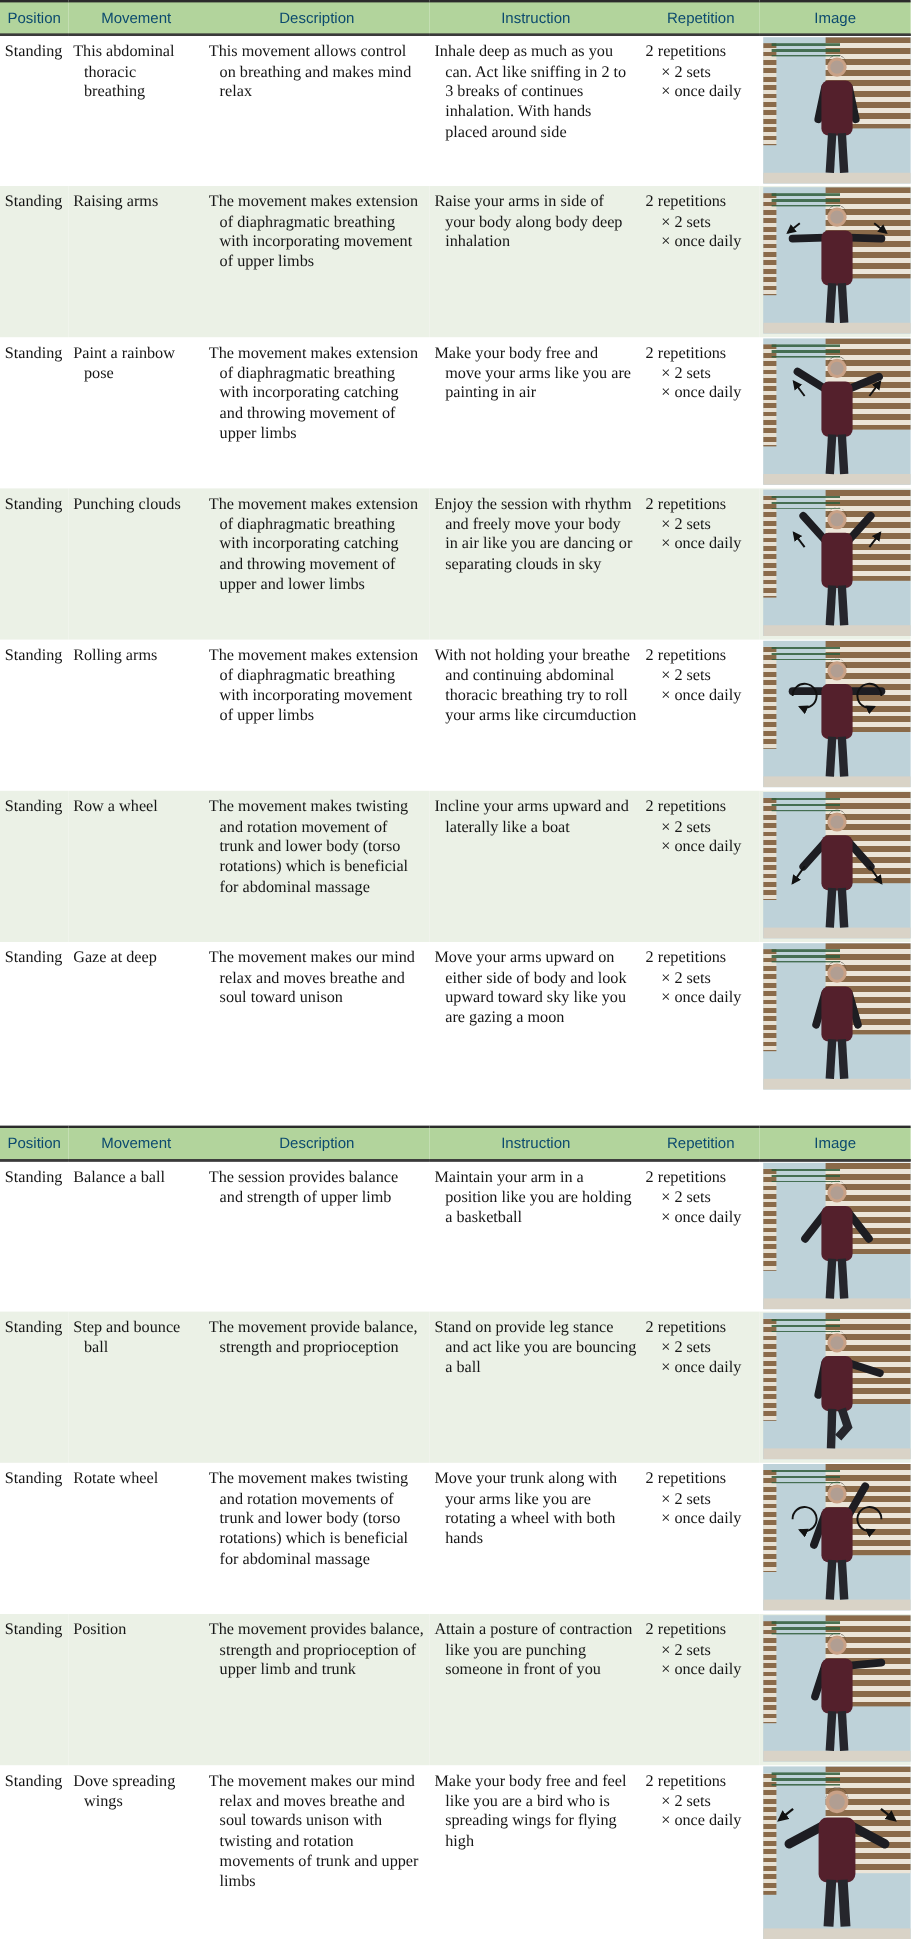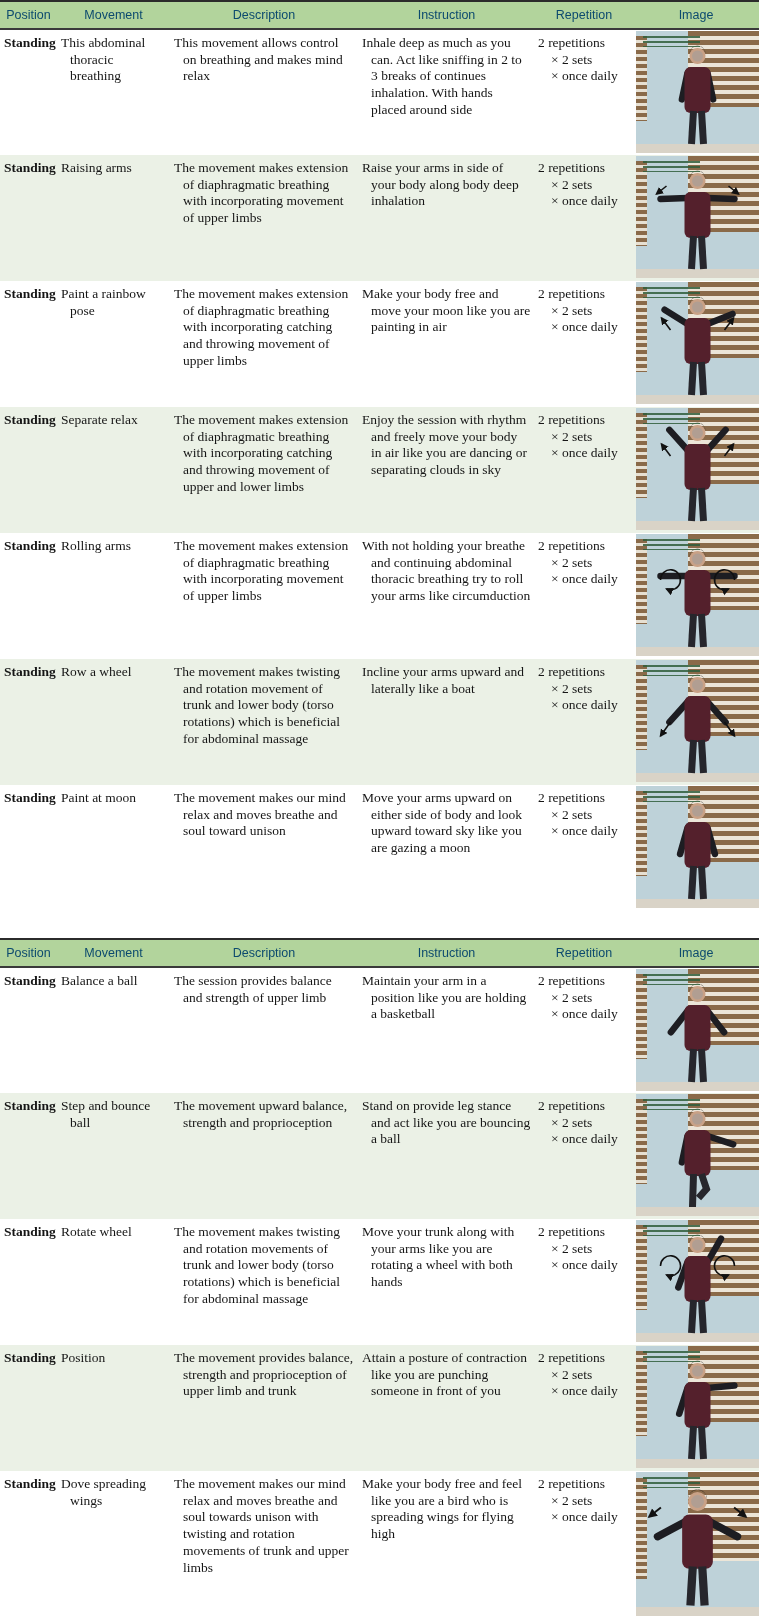--- a/index.html
+++ b/index.html
@@ -11,21 +11,21 @@
     background:#b2d49c;
     font-family:"Liberation Sans",sans-serif;
     font-weight:normal;font-size:12.5px;color:#0c4a6e;
     padding:6px 2px;text-align:center;
     border-bottom:2px solid #3a3a3a;
   }
   col.c-pos{width:57px}col.c-mov{width:113px}col.c-desc{width:188px}
   col.c-ins{width:177px}col.c-rep{width:98px}col.c-img{width:126px}
   td{vertical-align:top;font-size:13.5px;line-height:1.24;padding:5px 4px 4px 4px;}
   tr.alt{background:#ebf1e6;}
-  td.pos{padding-left:4px;font-weight:bold;}
+  td.pos{padding-left:4px;}
   td.hang{padding-left:13px;text-indent:-9px;}
   td.rep{white-space:pre-line;padding-left:16px;text-indent:-13px;}
   td.imgc{padding:1px 0 1px 2px;}
   .t1 tbody tr{height:126px}
   .t2 tbody tr{height:126px}
   .t2 tbody tr:last-child{height:148px}
   .t2{margin-top:27px;}
   
   .scene{position:relative;width:123px;height:122px;overflow:hidden;background:#bed2d9;margin-left:auto;}
   .scene.tall{height:144px;}
@@ -126,21 +126,21 @@
                 <line x1="82" y1="30" x2="92" y2="38" stroke="#111" stroke-width="1.6" fill="none" marker-end="url(#ah)"></line>
               </svg>
               <div class="chip"></div>
             </div>
           </td>
         </tr>
         <tr>
           <td class="pos">Standing</td>
           <td class="hang">Paint a rainbow pose</td>
           <td class="hang">The movement makes extension of diaphragmatic breathing with incorporating catching and throwing movement of upper limbs</td>
-          <td class="hang">Make your body free and move your moon like you are painting in air</td>
+          <td class="hang">Make your body free and move your arms like you are painting in air</td>
           <td class="rep">2 repetitions
 × 2 sets
 × once daily</td>
           <td class="imgc">
             <div class="scene" title="Photo: man sweeping both arms upward as if painting a rainbow in the air">
               <div class="blinds"></div>
               <div class="blinds-left"></div>
               <div class="floor"></div>
               <svg viewBox="0 0 102 122" preserveAspectRatio="xMidYMax meet" aria-hidden="true">
                 <defs>
@@ -158,21 +158,21 @@
                 <circle cx="51" cy="25" r="5.5" fill="#9d9d9d" opacity="0.55"></circle>
                 <line x1="24" y1="48" x2="15" y2="36" stroke="#111" stroke-width="1.6" fill="none" marker-end="url(#ah)"></line>
                 <line x1="78" y1="48" x2="87" y2="36" stroke="#111" stroke-width="1.6" fill="none" marker-end="url(#ah)"></line>
               </svg>
               <div class="chip"></div>
             </div>
           </td>
         </tr>
         <tr class="alt">
           <td class="pos">Standing</td>
-          <td class="hang">Separate relax</td>
+          <td class="hang">Punching clouds</td>
           <td class="hang">The movement makes extension of diaphragmatic breathing with incorporating catching and throwing movement of upper and lower limbs</td>
           <td class="hang">Enjoy the session with rhythm and freely move your body in air like you are dancing or separating clouds in sky</td>
           <td class="rep">2 repetitions
 × 2 sets
 × once daily</td>
           <td class="imgc">
             <div class="scene" title="Photo: man with both arms raised high in a V separating clouds">
               <div class="blinds"></div>
               <div class="blinds-left"></div>
               <div class="floor"></div>
@@ -260,21 +260,21 @@
                 <circle cx="51" cy="25" r="5.5" fill="#9d9d9d" opacity="0.55"></circle>
                 <line x1="24" y1="62" x2="14" y2="76" stroke="#111" stroke-width="1.6" fill="none" marker-end="url(#ah)"></line>
                 <line x1="78" y1="62" x2="88" y2="76" stroke="#111" stroke-width="1.6" fill="none" marker-end="url(#ah)"></line>
               </svg>
               <div class="chip"></div>
             </div>
           </td>
         </tr>
         <tr>
           <td class="pos">Standing</td>
-          <td class="hang">Paint at moon</td>
+          <td class="hang">Gaze at deep</td>
           <td class="hang">The movement makes our mind relax and moves breathe and soul toward unison</td>
           <td class="hang">Move your arms upward on either side of body and look upward toward sky like you are gazing a moon</td>
           <td class="rep">2 repetitions
 × 2 sets
 × once daily</td>
           <td class="imgc">
             <div class="scene" title="Photo: man standing upright looking upward gazing at the moon">
               <div class="blinds"></div>
               <div class="blinds-left"></div>
               <div class="floor"></div>
@@ -348,21 +348,21 @@
                 <path d="M43 23 a8 8 0 0 1 16 0 l-1 -4 a8 8 0 0 0 -14 0 Z" fill="#2a2420"></path>
                 <circle cx="51" cy="25" r="5.5" fill="#9d9d9d" opacity="0.55"></circle>
               </svg>
               <div class="chip"></div>
             </div>
           </td>
         </tr>
         <tr class="alt">
           <td class="pos">Standing</td>
           <td class="hang">Step and bounce ball</td>
-          <td class="hang">The movement upward balance, strength and proprioception</td>
+          <td class="hang">The movement provide balance, strength and proprioception</td>
           <td class="hang">Stand on provide leg stance and act like you are bouncing a ball</td>
           <td class="rep">2 repetitions
 × 2 sets
 × once daily</td>
           <td class="imgc">
             <div class="scene" title="Photo: man on single leg stance with one arm out bouncing a ball">
               <div class="blinds"></div>
               <div class="blinds-left"></div>
               <div class="floor"></div>
               <svg viewBox="0 0 102 122" preserveAspectRatio="xMidYMax meet" aria-hidden="true">

